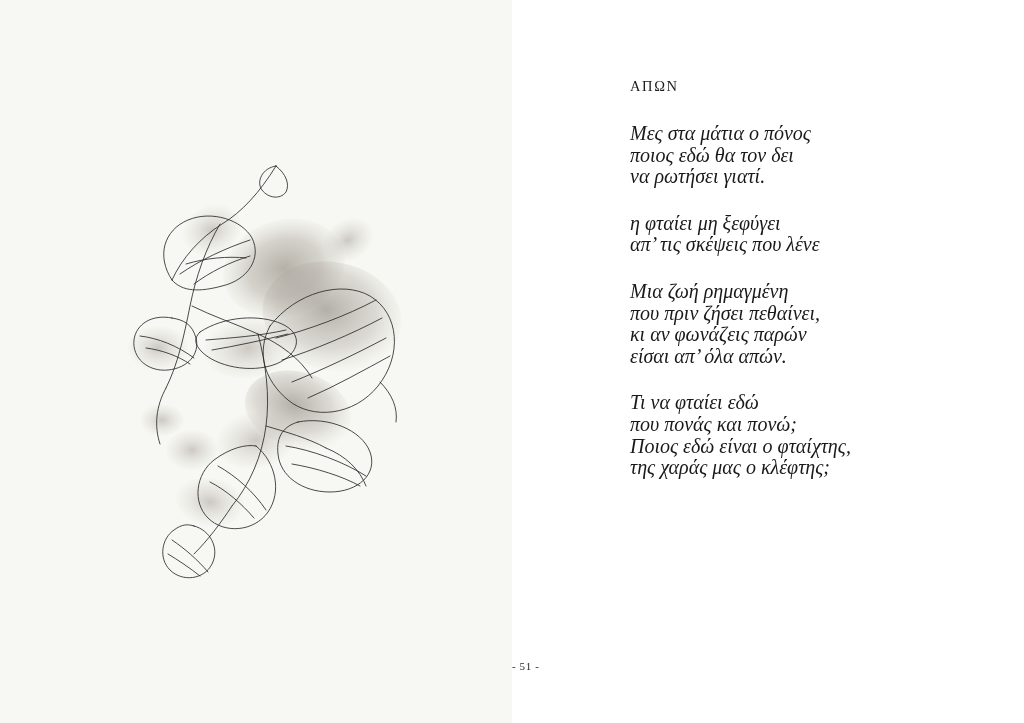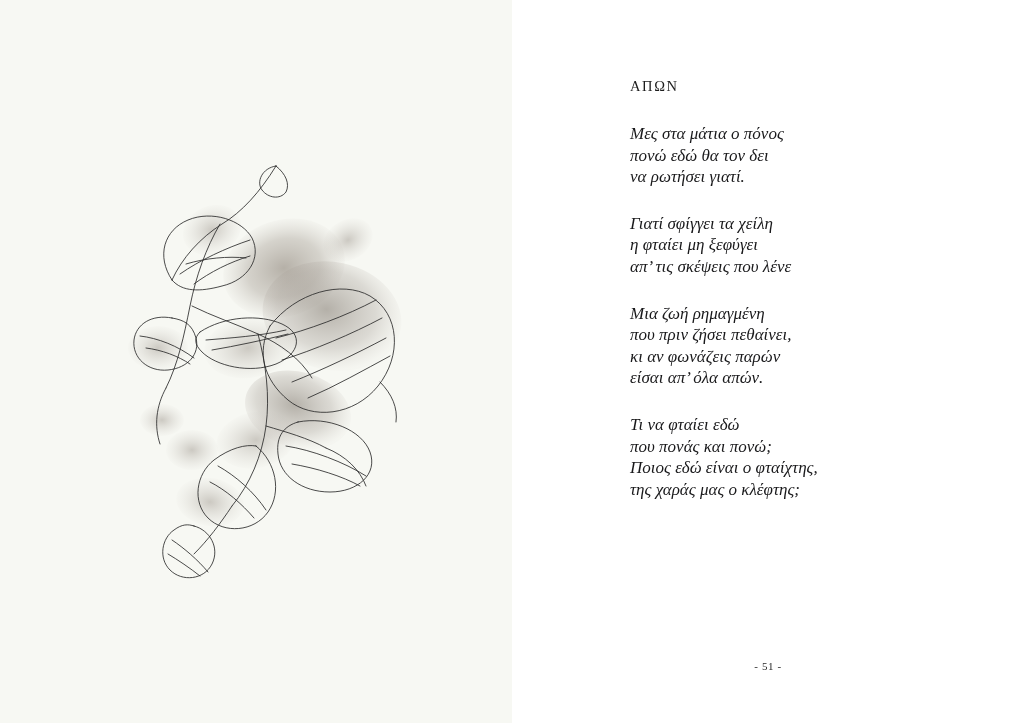--- a/index.html
+++ b/index.html
@@ -58,31 +58,30 @@
     margin: 0 0 28px 0;
     font-weight: normal;
   }
   .stanza {
     margin: 0 0 25px 0;
   }
   .stanza:last-child { margin-bottom: 0; }
   .line {
     font-family: "Liberation Serif", serif;
     font-style: italic;
-    font-size: 17px;
+    font-size: 20px;
     line-height: 21.6px;
     color: #19191b;
     white-space: pre;
   }
   .folio {
     position: absolute;
     left: 0;
     top: 660px;
     width: 512px;
-    text-align: center;
     font-family: "Liberation Serif", serif;
     font-size: 11px;
     color: #2a2a2a;
     letter-spacing: 0.6px;
   }
 </style>
 </head>
 <body>
 
 <div class="page">
@@ -170,26 +169,25 @@
       </svg>
     </div>
   </div>
 
   <div class="right-page">
     <div class="poem-block">
       <h1 class="poem-title">ΑΠΩΝ</h1>
 
       <div class="stanza">
         <div class="line">Μες στα μάτια ο πόνος</div>
-        <div class="line">πονώ εδώ θα τον δει</div>
+        <div class="line">ποιος εδώ θα τον δει</div>
         <div class="line">να ρωτήσει γιατί.</div>
       </div>
 
       <div class="stanza">
-        <div class="line">Γιατί σφίγγει τα χείλη</div>
         <div class="line">η φταίει μη ξεφύγει</div>
         <div class="line">απ’ τις σκέψεις που λένε</div>
       </div>
 
       <div class="stanza">
         <div class="line">Μια ζωή ρημαγμένη</div>
         <div class="line">που πριν ζήσει πεθαίνει,</div>
         <div class="line">κι αν φωνάζεις παρών</div>
         <div class="line">είσαι απ’ όλα απών.</div>
       </div>

